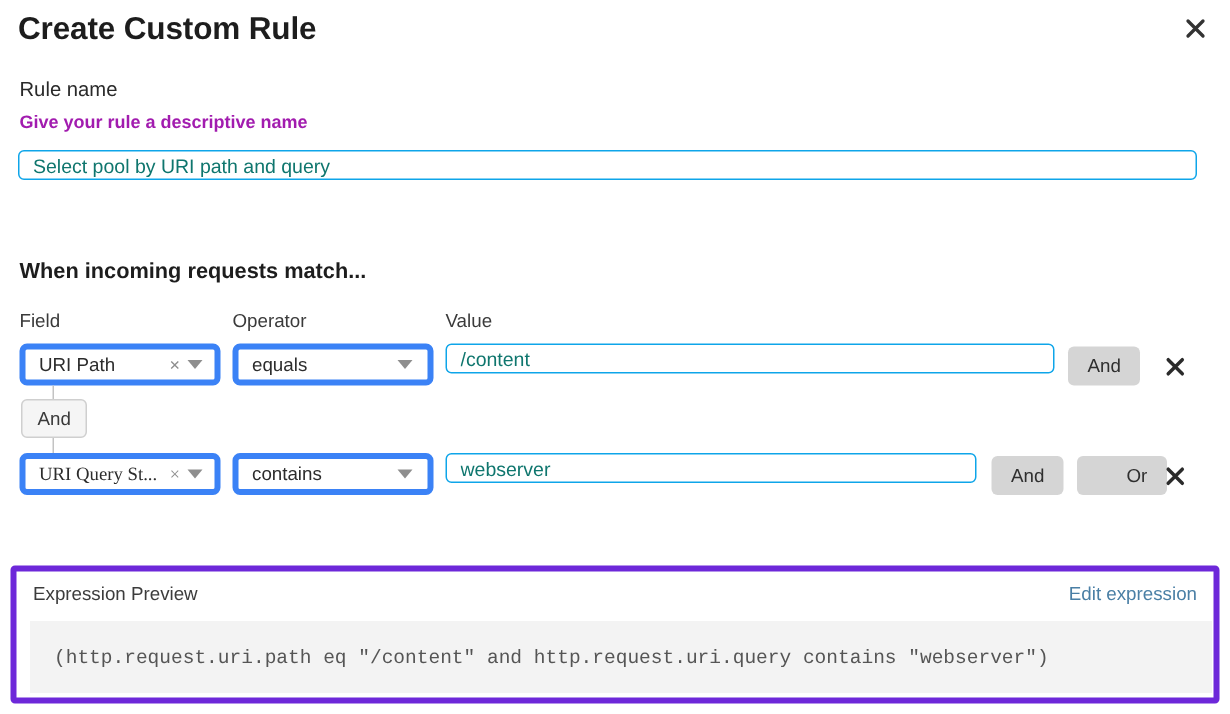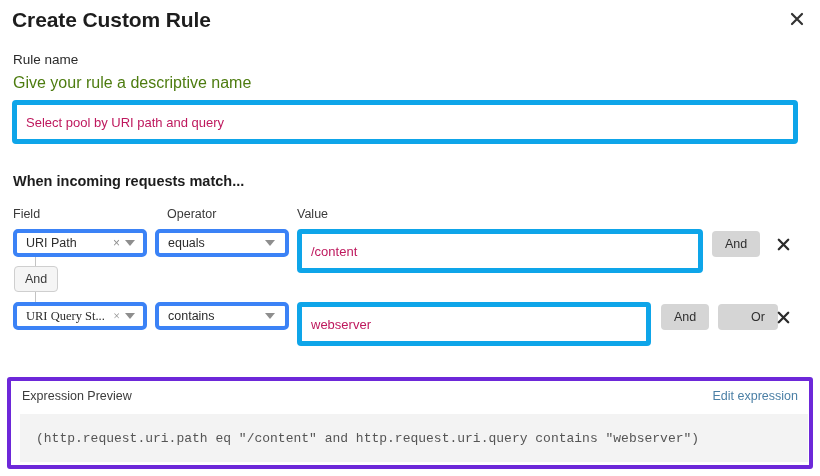--- a/index.html
+++ b/index.html
@@ -54,36 +54,37 @@
   .close-btn svg { display: block; }
 
   
   .label-strong {
     position: absolute;
     font-size: 13.5px;
     color: #2a2a2a;
   }
   .label-help {
     position: absolute;
-    font-size: 16px;
-    color: #4d7c0f;
+    font-size: 12px;
+    color: #a21caf;
+    font-weight: bold;
   }
   #rule-name-label { left: 13px; top: 52px; }
   #rule-name-help  { left: 13px; top: 74px; }
 
   .text-input {
     position: absolute;
     box-sizing: border-box;
-    height: 44px;
-    background: #ffffff;
-    border: 5px solid #0ea5e9;
+    height: 20px;
+    background: #ffffff;
+    border: 1px solid #0ea5e9;
     border-radius: 4px;
     font-family: "Liberation Sans", sans-serif;
     font-size: 13px;
-    color: #be185d;
+    color: #0f766e;
     padding: 0 9px;
     outline: none;
   }
   #rule-name-input {
     left: 12px;
     top: 100px;
     width: 786px;
   }
 
   
@@ -97,21 +98,21 @@
   }
 
   
   .col-head {
     position: absolute;
     top: 207px;
     font-size: 12.5px;
     color: #3a3a3a;
   }
   #col-field    { left: 13px; }
-  #col-operator { left: 167px; }
+  #col-operator { left: 155px; }
   #col-value    { left: 297px; }
 
   
   .select-box {
     position: absolute;
     box-sizing: border-box;
     height: 28px;
     width: 134px;
     background: #ffffff;
     border: 4px solid #3b82f6;

